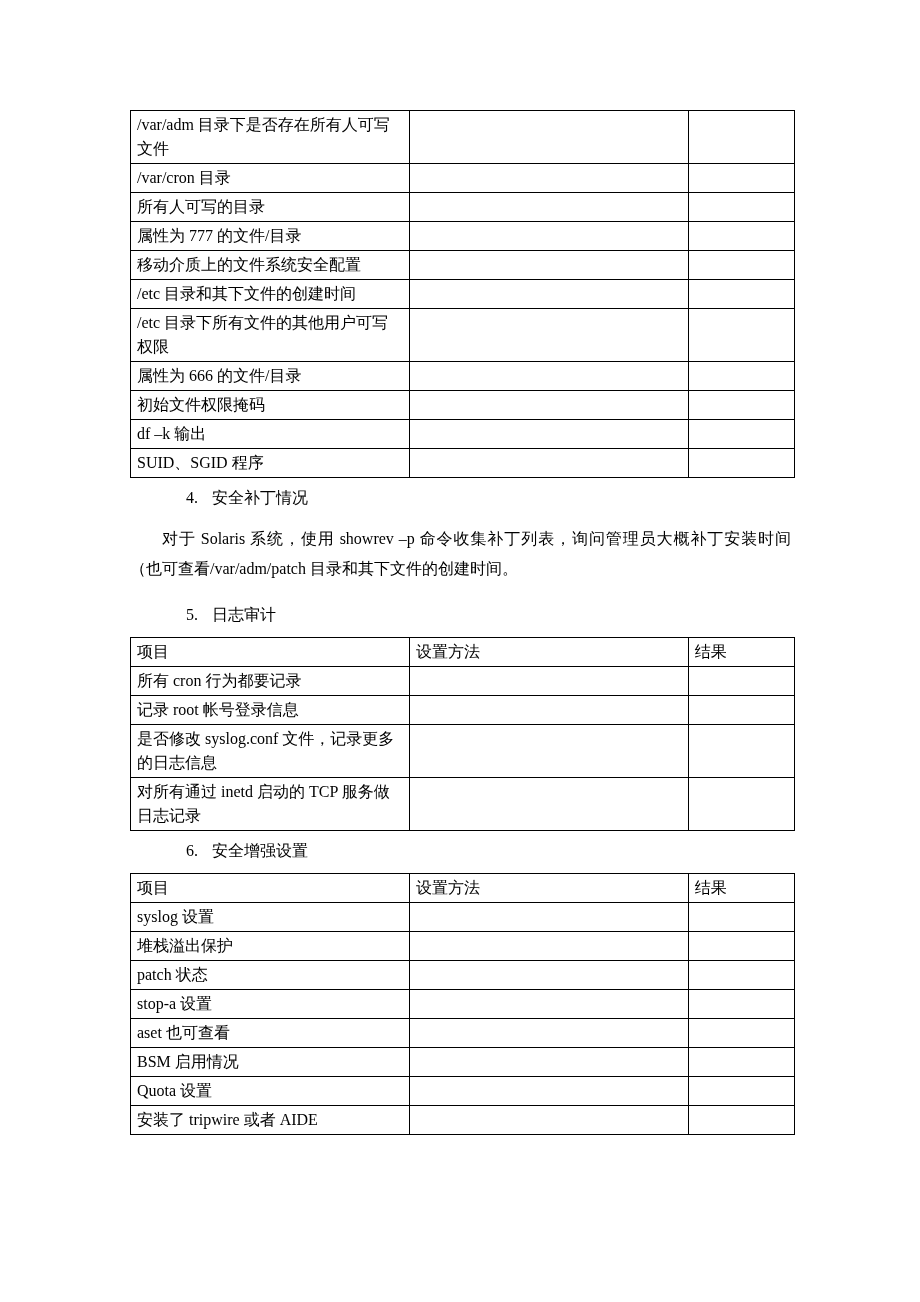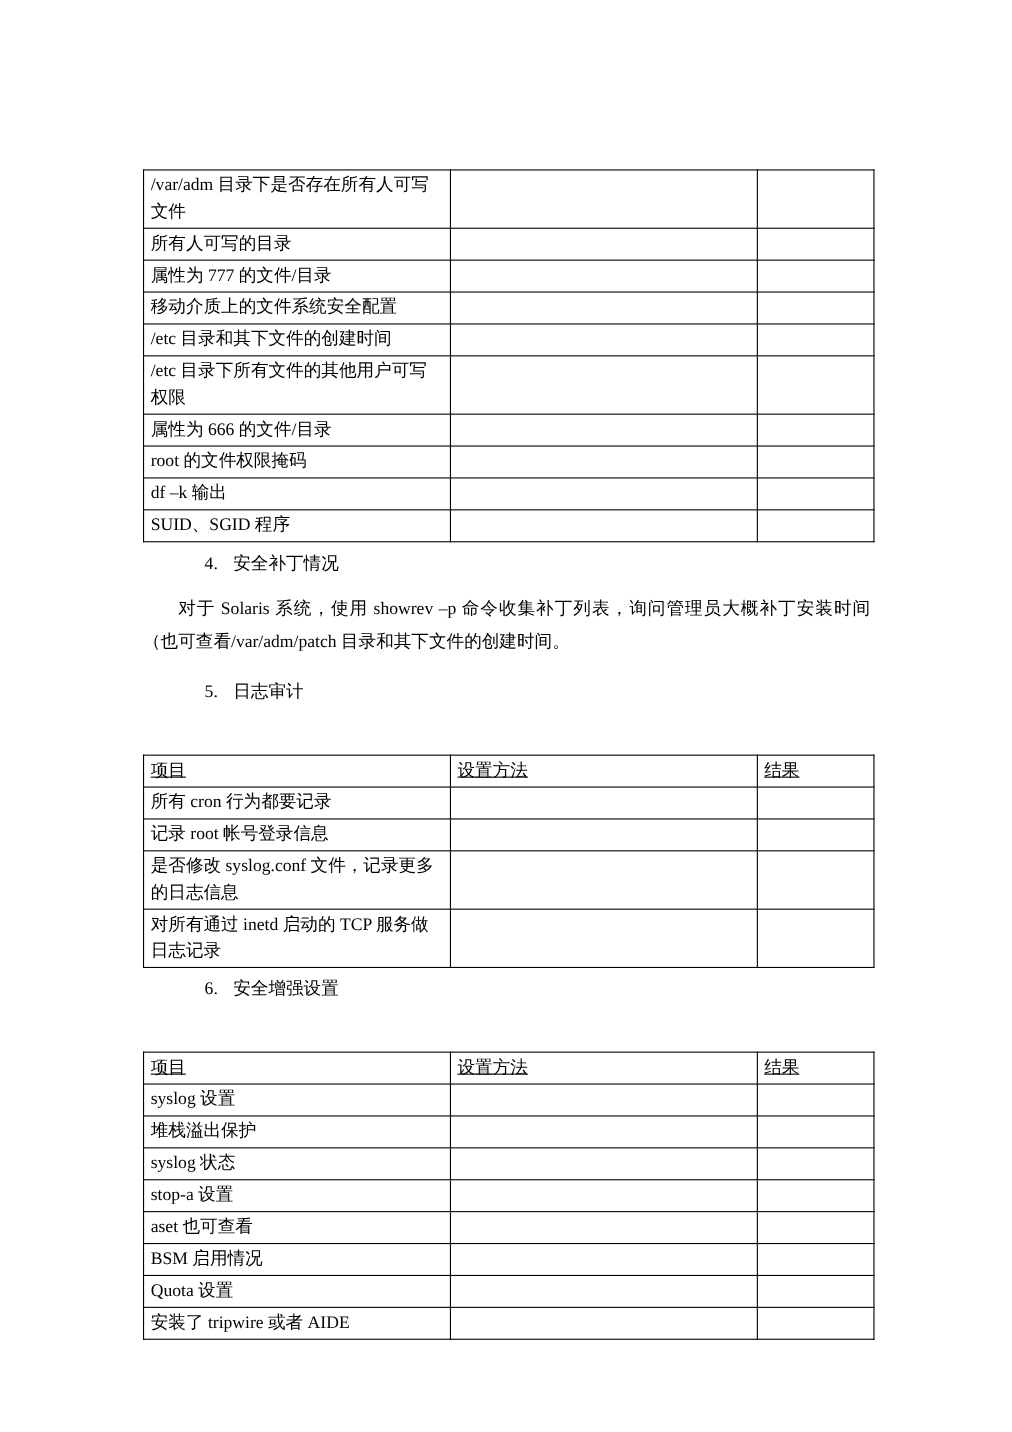--- a/index.html
+++ b/index.html
@@ -15,33 +15,32 @@
     width: 920px;
     min-height: 1302px;
     padding: 110px 125px 80px 130px;
     box-sizing: border-box;
   }
   table {
     border-collapse: collapse;
     width: 100%;
     table-layout: fixed;
     font-size: 16px;
-    margin-top: 44px;
   }
   table td, table th {
     border: 1px solid #000;
     padding: 2px 6px;
     vertical-align: top;
     font-weight: normal;
     text-align: left;
   }
   .col-item  { width: 42%; }
   .col-method{ width: 42%; }
   .col-result{ width: 16%; }
-  th { text-align: center; text-decoration: underline; }
+  th { text-align: center; }
   .list-item {
     margin: 8px 0 10px 44px;
     display: flex;
     align-items: baseline;
   }
   .list-num {
     width: 24px;
     text-align: right;
     margin-right: 14px;
     font-family: "Times New Roman", serif;
@@ -64,20 +63,25 @@
         <col class="col-method">
         <col class="col-result">
       </colgroup>
     <tbody id="t1-body">
         <tr>
           <td>/var/adm 目录下是否存在所有人可写文件</td>
           <td></td>
           <td></td>
         </tr>
         <tr>
+          <td>/var/cron 目录</td>
+          <td></td>
+          <td></td>
+        </tr>
+        <tr>
           <td>所有人可写的目录</td>
           <td></td>
           <td></td>
         </tr>
         <tr>
           <td>属性为 777 的文件/目录</td>
           <td></td>
           <td></td>
         </tr>
         <tr>
@@ -94,21 +98,21 @@
           <td>/etc 目录下所有文件的其他用户可写权限</td>
           <td></td>
           <td></td>
         </tr>
         <tr>
           <td>属性为 666 的文件/目录</td>
           <td></td>
           <td></td>
         </tr>
         <tr>
-          <td>root 的文件权限掩码</td>
+          <td>初始文件权限掩码</td>
           <td></td>
           <td></td>
         </tr>
         <tr>
           <td>df –k 输出</td>
           <td></td>
           <td></td>
         </tr>
         <tr>
           <td>SUID、SGID 程序</td>
@@ -187,21 +191,21 @@
           <td>syslog 设置</td>
           <td></td>
           <td></td>
         </tr>
         <tr>
           <td>堆栈溢出保护</td>
           <td></td>
           <td></td>
         </tr>
         <tr>
-          <td>syslog 状态</td>
+          <td>patch 状态</td>
           <td></td>
           <td></td>
         </tr>
         <tr>
           <td>stop-a 设置</td>
           <td></td>
           <td></td>
         </tr>
         <tr>
           <td>aset 也可查看</td>

